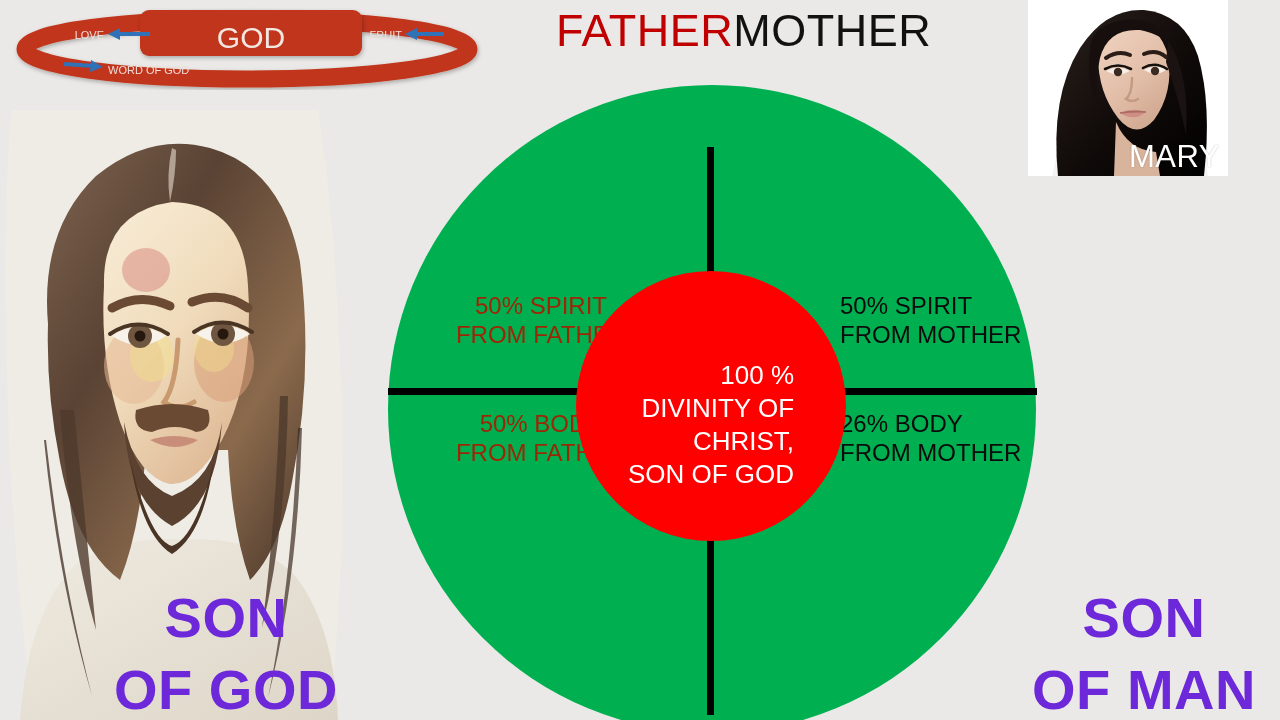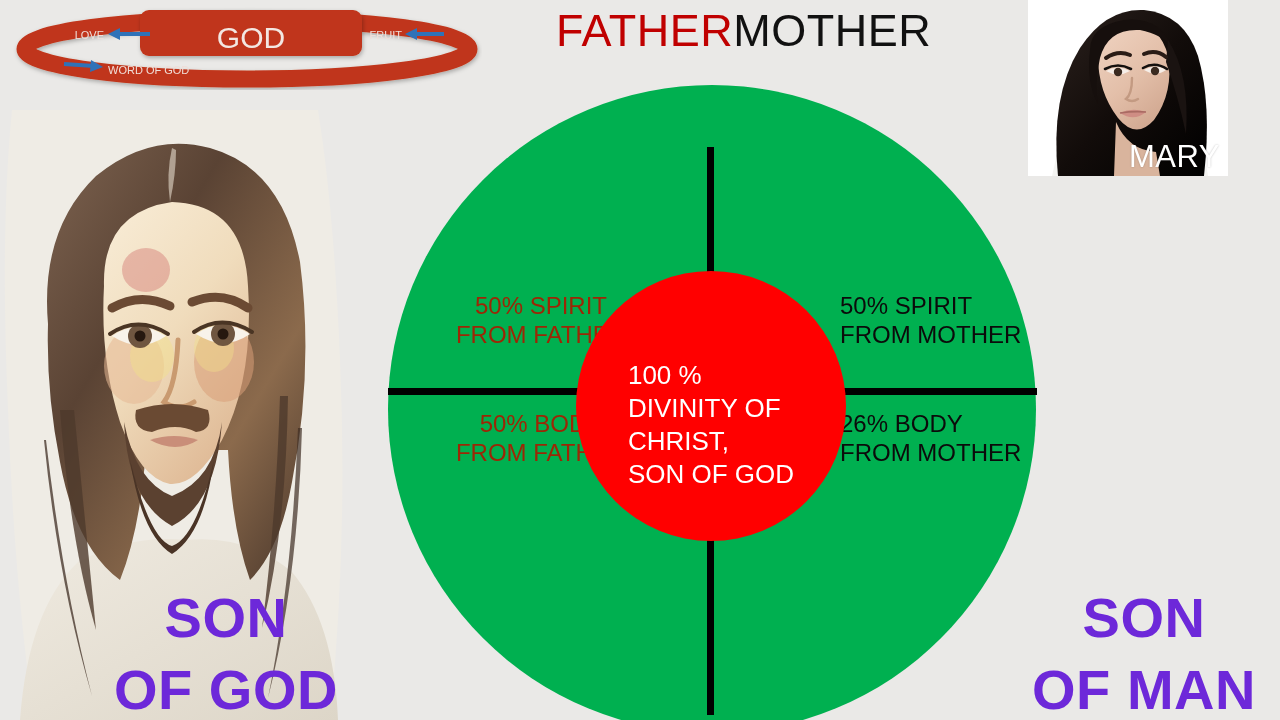--- a/index.html
+++ b/index.html
@@ -119,21 +119,21 @@
     height: 270px;
     border-radius: 50%;
     display: flex;
     align-items: center;
     justify-content: center;
   }
   .inner-text {
     color: #ffffff;
     font-size: 26px;
     line-height: 1.27;
-    text-align: left;
+    text-align: right;
     white-space: pre-line;
     margin-top: 38px;
   }
 
   .lbl {
     position: absolute;
     font-size: 24px;
     line-height: 1.22;
     white-space: pre-line;
   }

